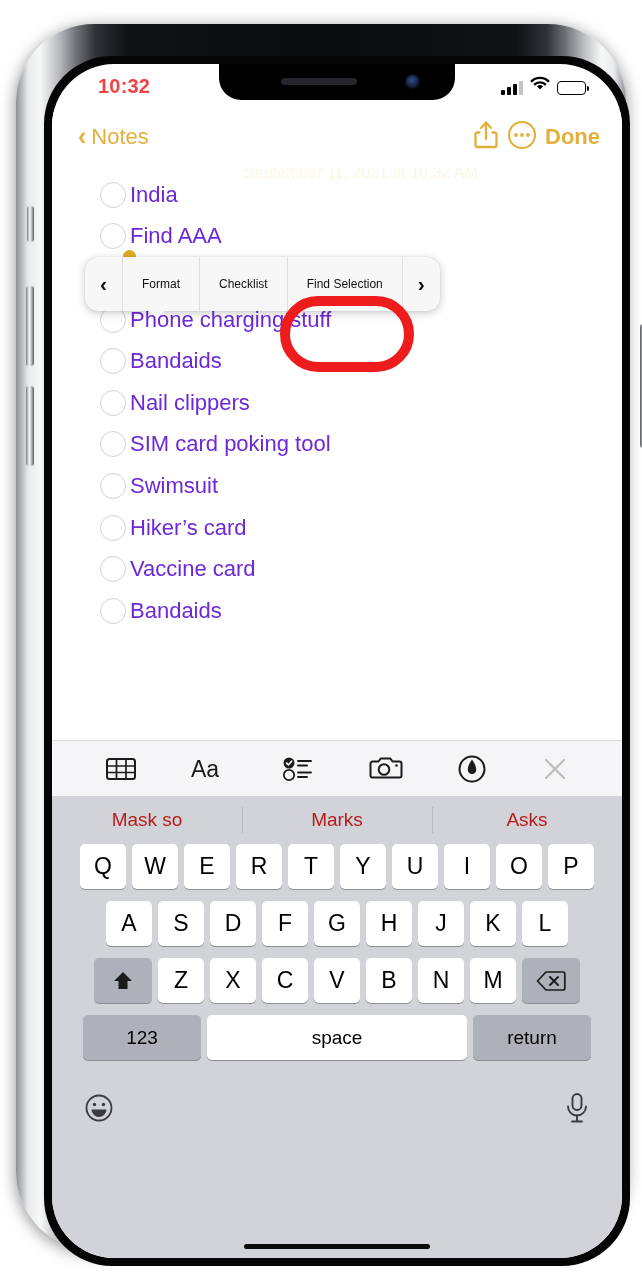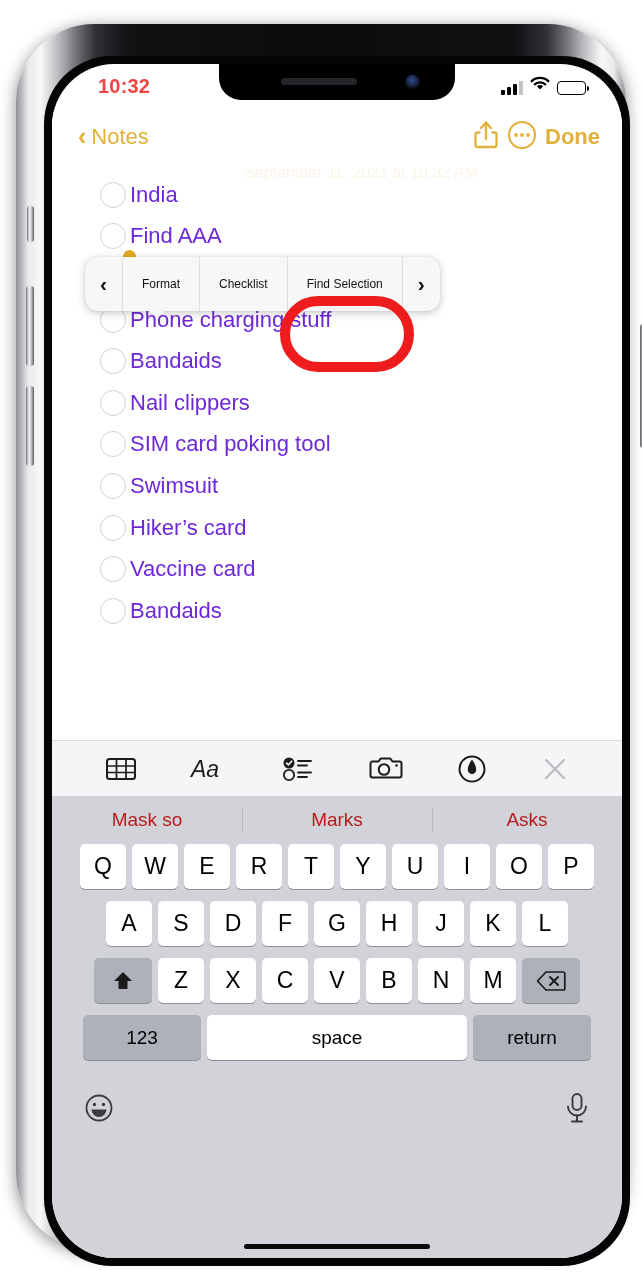--- a/index.html
+++ b/index.html
@@ -205,21 +205,20 @@
   }
 
   
   #notes-toolbar {
     position: absolute; left: 0; right: 0; top: 676px;
     height: 56px; background: #F5F5F7;
     border-top: 1px solid #DCDCDE;
     display: flex; align-items: center; justify-content: space-around;
     padding: 0 26px;
     z-index: 35;
-    font-style: italic;
   }
   .tb-btn { cursor: pointer; display: flex; align-items: center; justify-content: center; }
 
   
   #keyboard {
     position: absolute; left: 0; right: 0; top: 732px; bottom: 0;
     background: #D1D3D9;
     z-index: 35;
   }
   #predictive {

